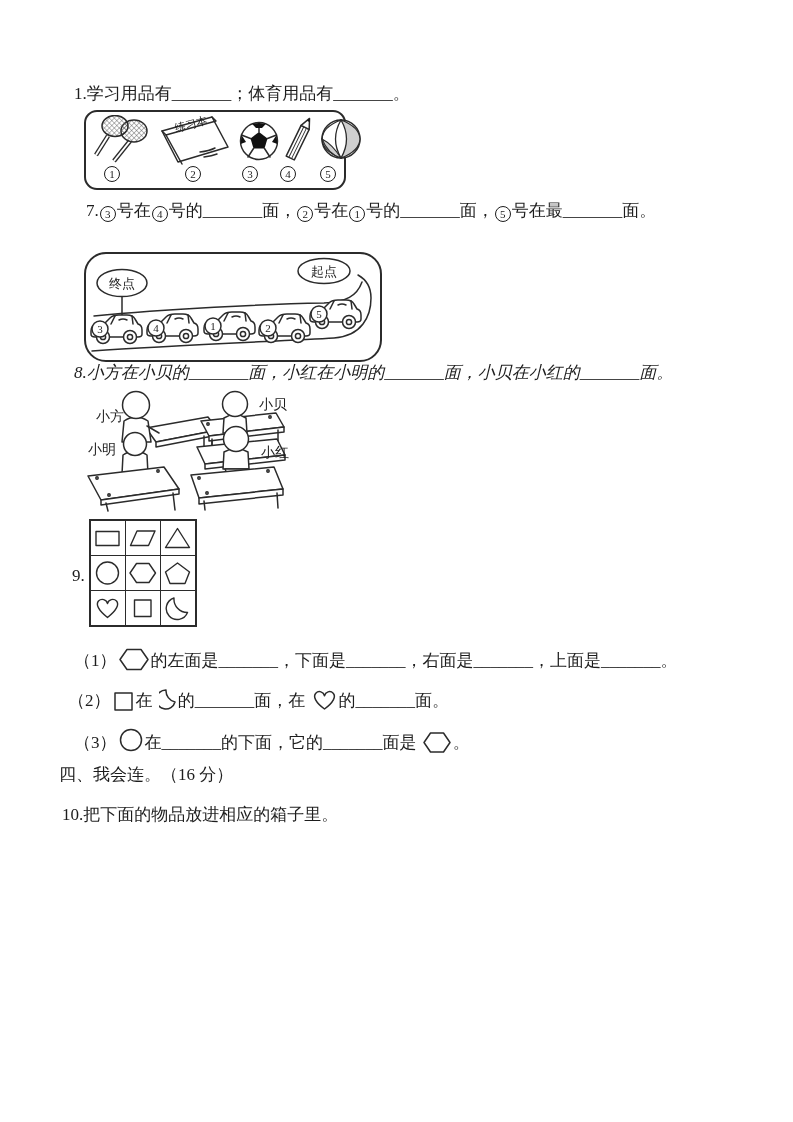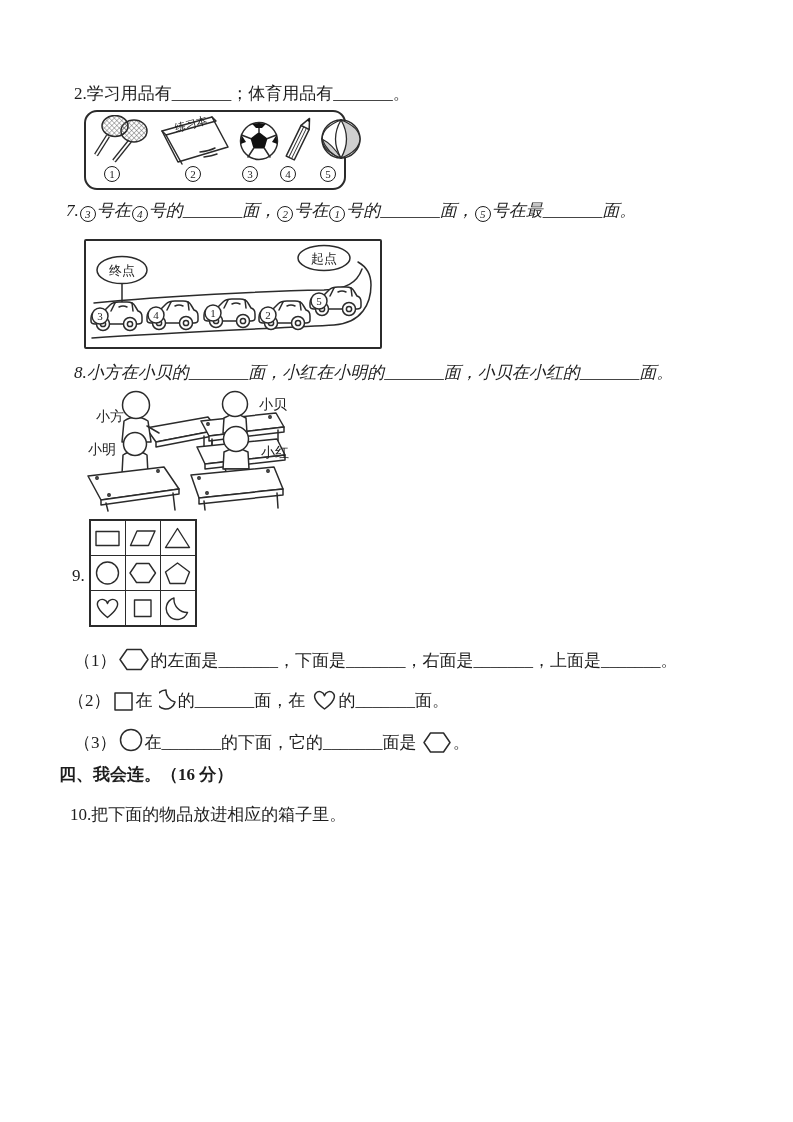--- a/index.html
+++ b/index.html
@@ -2,52 +2,52 @@
 <html><head>
 <meta charset="utf-8">
 <style>
   html,body{margin:0;padding:0;}
   body{
     width:793px;height:1122px;background:#ffffff;position:relative;
     font-family:"Liberation Serif","DejaVu Serif",serif;
     color:#1d1d1d;overflow:hidden;
   }
   .line{position:absolute;font-size:17px;line-height:23px;white-space:nowrap;}
-  .bold{font-weight:bold;}
+  .bold{font-weight:normal;}
   .circ{
     display:inline-block;width:14px;height:14px;line-height:14.5px;
     border:1.3px solid #1d1d1d;border-radius:50%;text-align:center;
     font-size:11px;vertical-align:-2px;margin:0 1px;
     font-family:"Liberation Serif",serif;
   }
   .rbox{position:absolute;border:2px solid #2b2b2b;background:#fff;}
   .items-box{left:84px;top:110px;width:258px;height:76px;border-radius:13px;}
   .items-box .item-icon{position:absolute;}
   .items-box .num{position:absolute;top:54px;}
-  .race-box{left:84px;top:239px;width:294px;height:106px;border-radius:2px;}
+  .race-box{left:84px;top:252px;width:294px;height:106px;border-radius:22px;}
   .race-box svg{position:absolute;left:0;top:0;}
   .seats-svg{position:absolute;left:84px;top:388px;}
   .shape-grid{
     position:absolute;left:89px;top:519px;border-collapse:collapse;
     border:2px solid #2b2b2b;
   }
   .shape-grid td{
     width:34px;height:34px;border:1.6px solid #2b2b2b;
     text-align:center;vertical-align:middle;padding:0;
   }
   .inline-icon{vertical-align:-6px;margin:0 2px;}
   .inline-icon.sm{vertical-align:-4px;}
   svg .stroke{fill:none;stroke:#2b2b2b;stroke-width:1.5;stroke-linejoin:round;stroke-linecap:round;}
   svg .fillw{fill:#ffffff;stroke:#2b2b2b;stroke-width:1.5;stroke-linejoin:round;}
   svg text{font-family:"Liberation Serif","DejaVu Serif",serif;fill:#1d1d1d;}
 </style>
 </head>
 <body>
 
-<div class="line" style="left:74px;top:82px;">2.学习用品有_______；体育用品有_______。</div>
+<div class="line" style="left:74px;top:82px;">1.学习用品有_______；体育用品有_______。</div>
 
 <div class="rbox items-box">
   <svg class="item-icon" style="left:6px;top:3px;" width="58" height="50" viewBox="0 0 58 50">
     <defs>
       <pattern id="hatch" width="3.5" height="3.5" patternUnits="userSpaceOnUse" patternTransform="rotate(45)">
         <path d="M0,0 L0,3.5 M0,0 L3.5,0" stroke="#555" stroke-width="0.8"></path>
       </pattern>
     </defs>
     <line x1="38" y1="26" x2="22" y2="46" stroke="#2b2b2b" stroke-width="4.5"></line>
     <line x1="38" y1="26" x2="22" y2="46" stroke="#fff" stroke-width="2"></line>
@@ -88,21 +88,21 @@
     <path d="M21,2 Q10,21 21,40 Q12,33 10,21 Q12,9 21,2 Z" fill="#cfcfcf" stroke="#2b2b2b" stroke-width="1.3" transform="translate(-4,0)" opacity="0"></path>
     <path d="M2,21 Q12,26 21,40 Q8,36 2,21 Z" fill="#cfcfcf" stroke="#2b2b2b" stroke-width="1.1"></path>
   </svg>
   <span class="circ num" style="left:17px;">1</span>
   <span class="circ num" style="left:98px;">2</span>
   <span class="circ num" style="left:155px;">3</span>
   <span class="circ num" style="left:193px;">4</span>
   <span class="circ num" style="left:233px;">5</span>
 </div>
 
-<div class="line" style="left:66px;top:199px;font-style:italic;">
+<div class="line" style="left:86px;top:199px;">
   <span>7.</span><span class="circ">3</span><span>号在</span><span class="circ">4</span><span>号的_______面，</span><span class="circ">2</span><span>号在</span><span class="circ">1</span><span>号的_______面，</span><span class="circ">5</span><span>号在最_______面。</span>
 </div>
 
 <div class="rbox race-box">
   <svg width="290" height="102" viewBox="0 0 290 102">
     <defs>
       <g id="car">
         <path class="fillw" d="M3,21 Q3,15 10,14 L16,14 L22,8 Q25,5 31,5 L39,5 Q45,5 47,9 L50,14 Q54,15 54,20 L54,24 Q54,27 50,27 L7,27 Q3,27 3,24 Z"></path>
         <path class="stroke" d="M23,14 L27,6" stroke-width="1.2"></path>
         <path class="stroke" d="M45,14 L44,6" stroke-width="1.2"></path>
@@ -308,13 +308,13 @@
 <div class="line" style="left:74px;top:728px;">
   <span>（3）</span><svg class="inline-icon sm" width="24" height="24" viewBox="0 0 24 24">
       <circle cx="12" cy="12" r="10.5" class="stroke" fill="#fff"></circle>
     </svg><span>在_______的下面，它的_______面是 </span><svg class="inline-icon" width="28" height="23" viewBox="0 0 28 23">
       <polygon points="7.5,2 20.5,2 27,11.5 20.5,21 7.5,21 1,11.5" class="stroke" fill="#fff"></polygon>
     </svg><span>。</span>
 </div>
 
 <div class="line bold" style="left:59px;top:763px;">四、我会连。（16 分）</div>
 
-<div class="line" style="left:70px;top:803px;">10.把下面的物品放进相应的箱子里。</div>
+<div class="line" style="left:62px;top:803px;">10.把下面的物品放进相应的箱子里。</div>
 
 </body></html>

